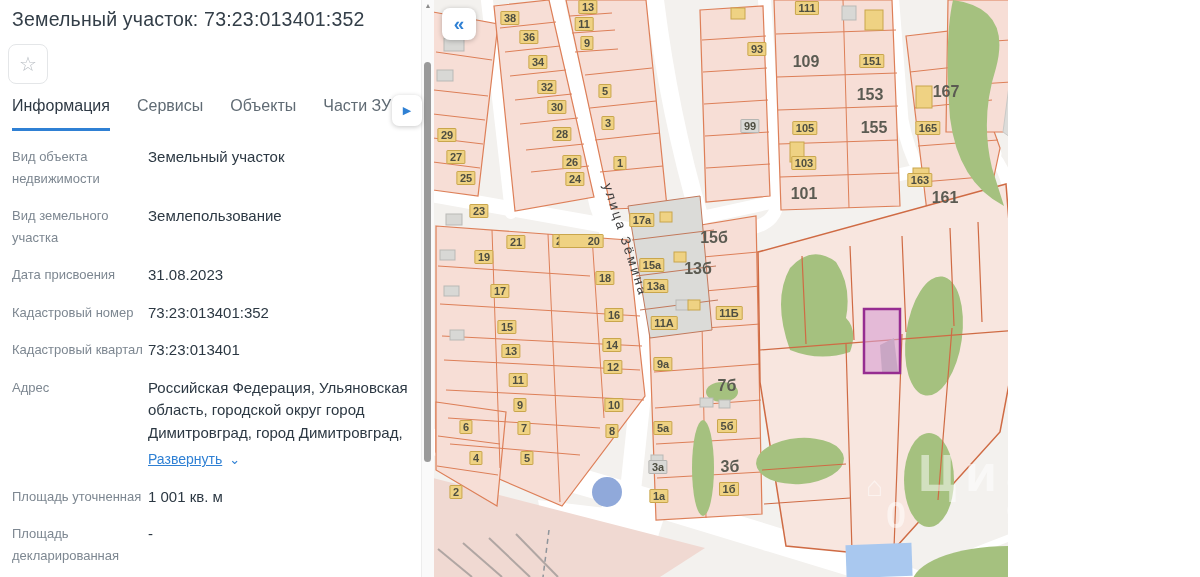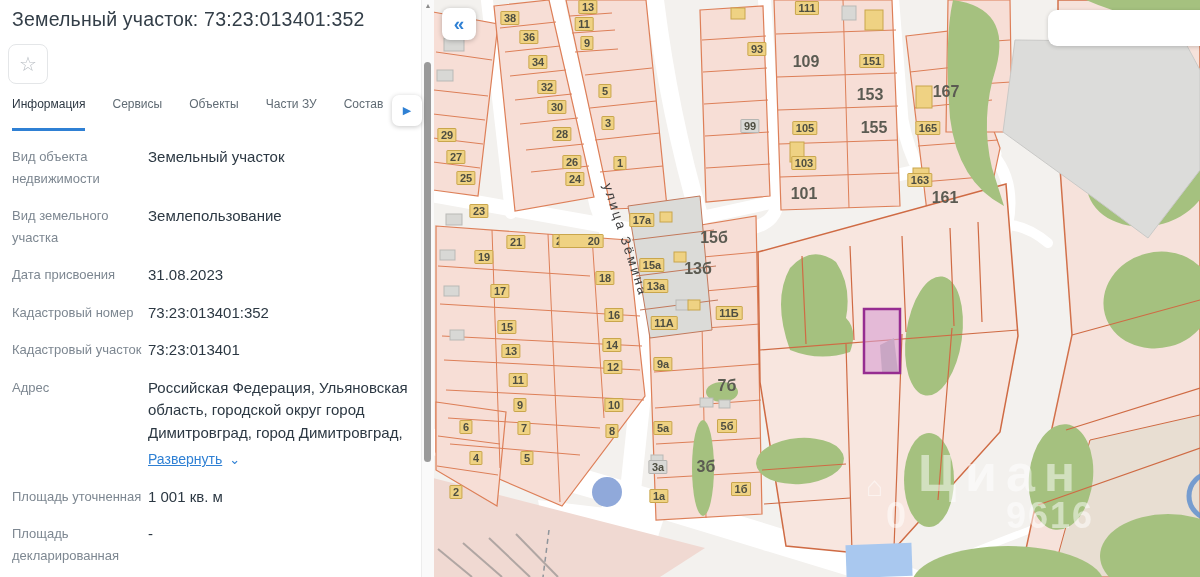--- a/index.html
+++ b/index.html
@@ -1,25 +1,25 @@
 <!DOCTYPE html>
 <html><head>
 <meta charset="utf-8">
 <style>
   html,body{margin:0;padding:0;width:1200px;height:577px;overflow:hidden;background:#fff;
     font-family:"Liberation Sans",sans-serif;}
-  #stage{position:relative;width:1200px;height:577px;overflow:hidden;text-decoration:underline;}
+  #stage{position:relative;width:1008px;height:577px;overflow:hidden;text-decoration:underline;}
 
   
   #panel{position:absolute;left:0;top:0;width:433px;height:577px;background:#fff;z-index:5;}
   .title{position:absolute;left:12px;top:8px;font-size:19.5px;color:#333e48;font-weight:500;letter-spacing:.2px;}
   .fav-btn{position:absolute;left:8px;top:44px;width:38px;height:38px;border:1px solid #e4e6e8;border-radius:8px;
     background:#fff;display:flex;align-items:center;justify-content:center;color:#b9bec4;font-size:20px;cursor:pointer;}
   .tabs{position:absolute;left:12px;top:97px;right:14px;height:34px;display:flex;gap:27px;overflow:hidden;}
-  .tab{font-size:12px;color:#606b74;white-space:nowrap;cursor:pointer;}
+  .tab{font-size:16px;color:#606b74;white-space:nowrap;cursor:pointer;}
   .tab.active{color:#2e3944;border-bottom:3px solid #2f80d4;}
   .tabs-more{position:absolute;left:392px;top:95px;width:30px;height:31px;background:#fff;border-radius:7px;
     box-shadow:0 1px 5px rgba(0,0,0,.22);display:flex;align-items:center;justify-content:center;
     color:#2f80d4;font-size:11px;cursor:pointer;z-index:6;}
   .fields{position:absolute;left:12px;top:146px;width:400px;}
   .row{display:flex;margin-bottom:15px;}
   .flabel{width:136px;flex-shrink:0;font-size:13px;line-height:1.7;color:#7d8791;}
   .fvalue{font-size:15px;line-height:1.5;color:#2c3843;}
   .expand{margin-top:4px;}
   .expand a{color:#2f80d4;font-size:14px;text-decoration:underline;cursor:pointer;}
@@ -83,21 +83,21 @@
         </div>
         <div class="row">
           <div class="flabel">Дата присвоения</div>
           <div class="fvalue">31.08.2023</div>
         </div>
         <div class="row">
           <div class="flabel">Кадастровый номер</div>
           <div class="fvalue">73:23:013401:352</div>
         </div>
         <div class="row">
-          <div class="flabel">Кадастровый участок</div>
+          <div class="flabel">Кадастровый квартал</div>
           <div class="fvalue">73:23:013401</div>
         </div>
         <div class="row">
           <div class="flabel">Адрес</div>
           <div class="fvalue">Российская Федерация, Ульяновская область, городской округ город Димитровград, город Димитровград,<div class="expand"><a>Развернуть</a><span class="chev">⌄</span></div></div>
         </div>
         <div class="row">
           <div class="flabel">Площадь уточненная</div>
           <div class="fvalue">1 001 кв. м</div>
         </div>
@@ -283,22 +283,22 @@
         <span class="plbl y" style="left: 231px; top: 323px;">11А</span>
         <span class="plbl y" style="left: 230px; top: 364px;">9а</span>
         <span class="plbl y" style="left: 230px; top: 428px;">5а</span>
         <span class="plbl g" style="left: 225px; top: 467px;">3а</span>
         <span class="plbl y" style="left: 226px; top: 496px;">1а</span>
         <span class="plbl p" style="left: 281px; top: 238px;">15б</span>
         <span class="plbl p" style="left: 265px; top: 269px;">13б</span>
         <span class="plbl y" style="left: 296px; top: 313px;">11Б</span>
         <span class="plbl p" style="left: 294px; top: 386px;">7б</span>
         <span class="plbl y" style="left: 294px; top: 426px;">5б</span>
-        <span class="plbl p" style="left: 273px; top: 467px;">3б</span>
-        <span class="plbl y" style="left: 296px; top: 489px; margin-left: 12px;">1б</span>
+        <span class="plbl p" style="left: 297px; top: 467px;">3б</span>
+        <span class="plbl y" style="left: 296px; top: 489px;">1б</span>
         <span class="plbl y" style="left: 324px; top: 49px;">93</span>
         <span class="plbl g" style="left: 317px; top: 126px;">99</span>
         <span class="plbl y" style="left: 374px; top: 8px;">111</span>
         <span class="plbl p" style="left: 373px; top: 62px;">109</span>
         <span class="plbl y" style="left: 372px; top: 128px;">105</span>
         <span class="plbl y" style="left: 371px; top: 163px;">103</span>
         <span class="plbl p" style="left: 371px; top: 194px;">101</span>
         <span class="plbl y" style="left: 439px; top: 61px;">151</span>
         <span class="plbl p" style="left: 437px; top: 95px;">153</span>
         <span class="plbl p" style="left: 441px; top: 128px;">155</span>

